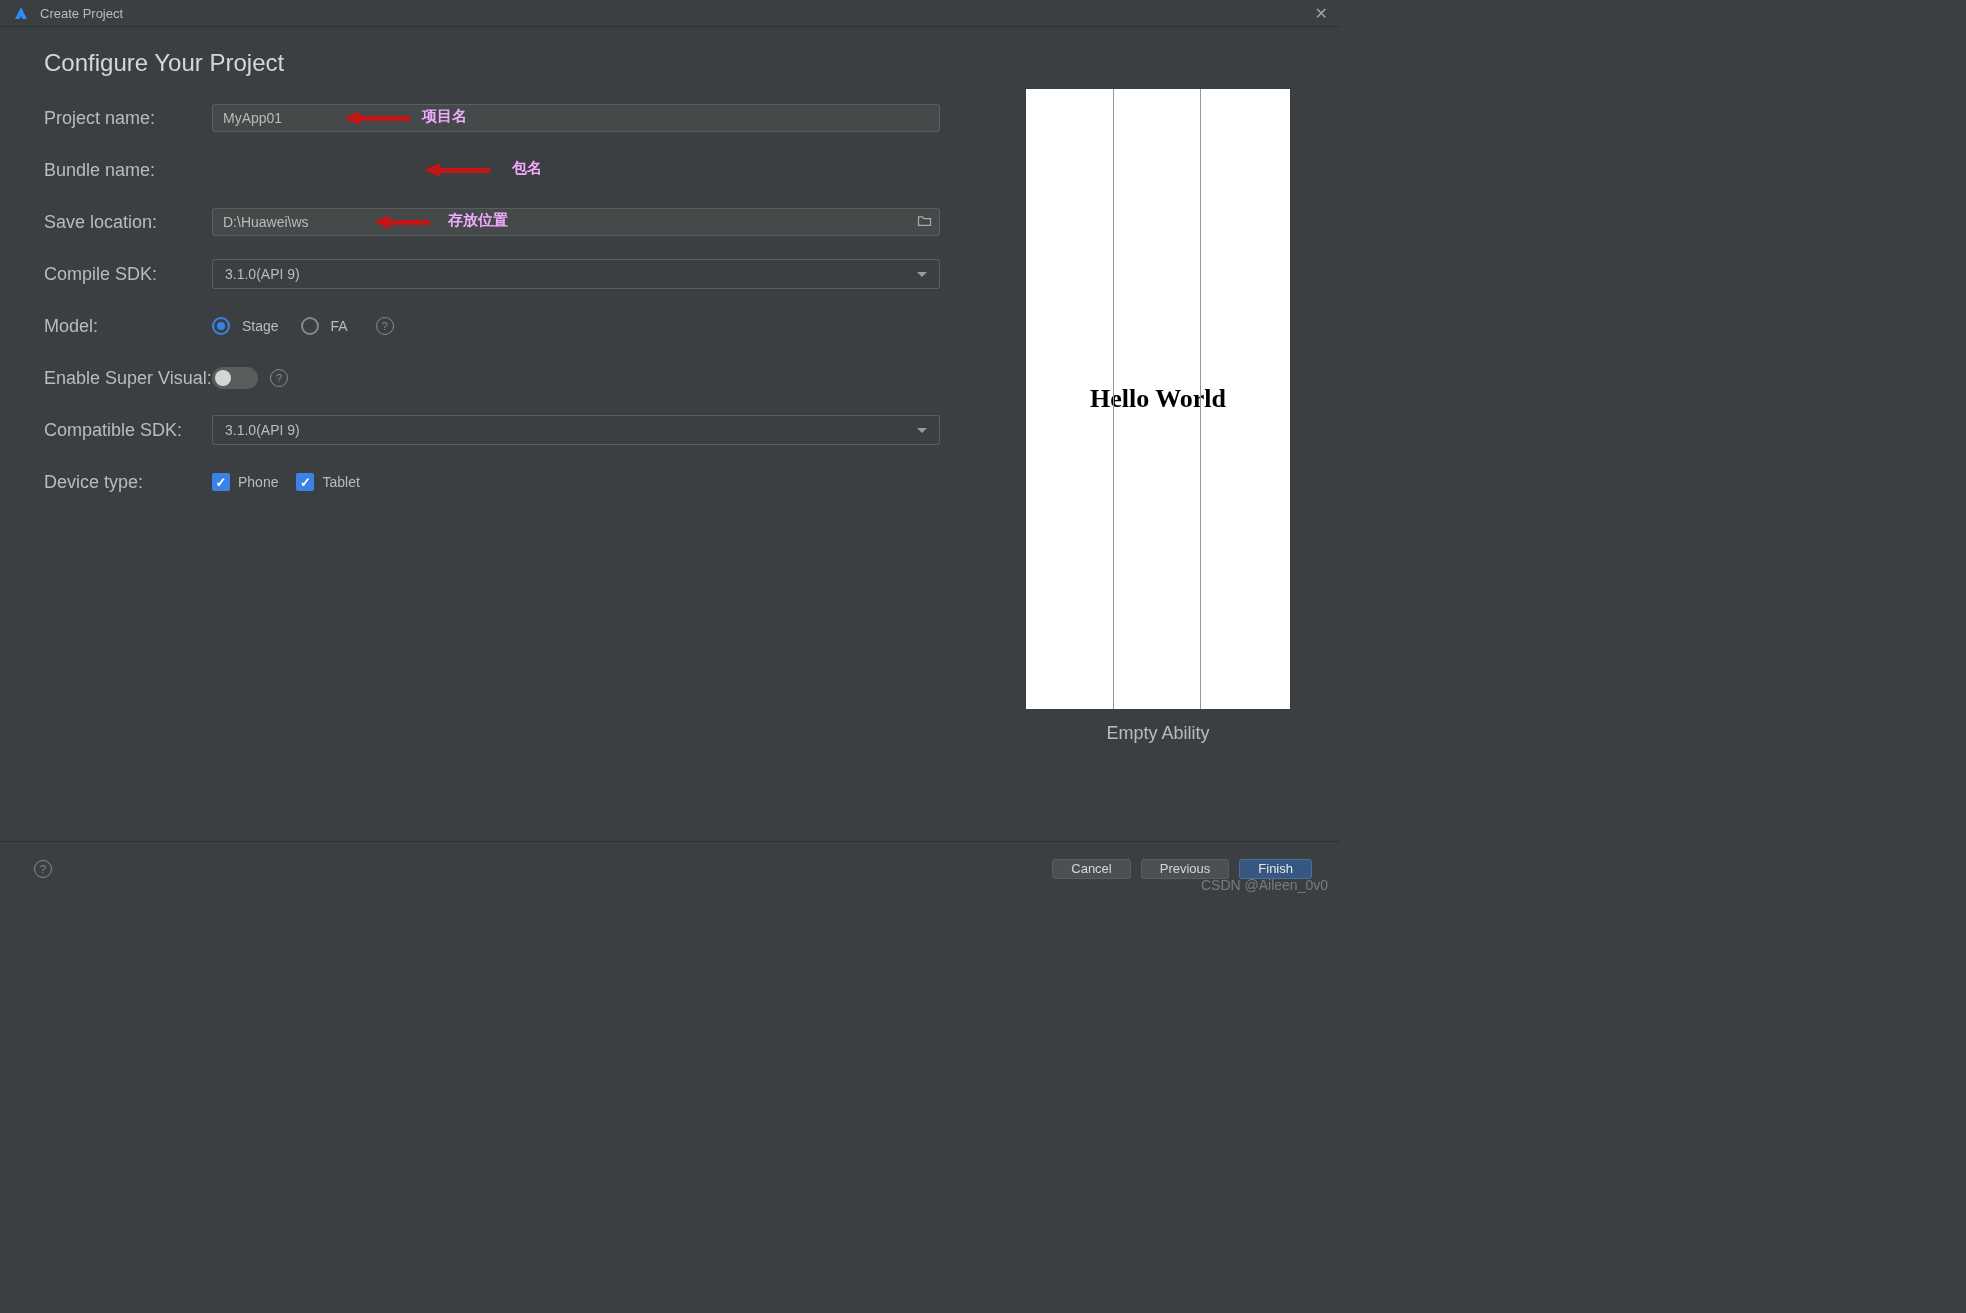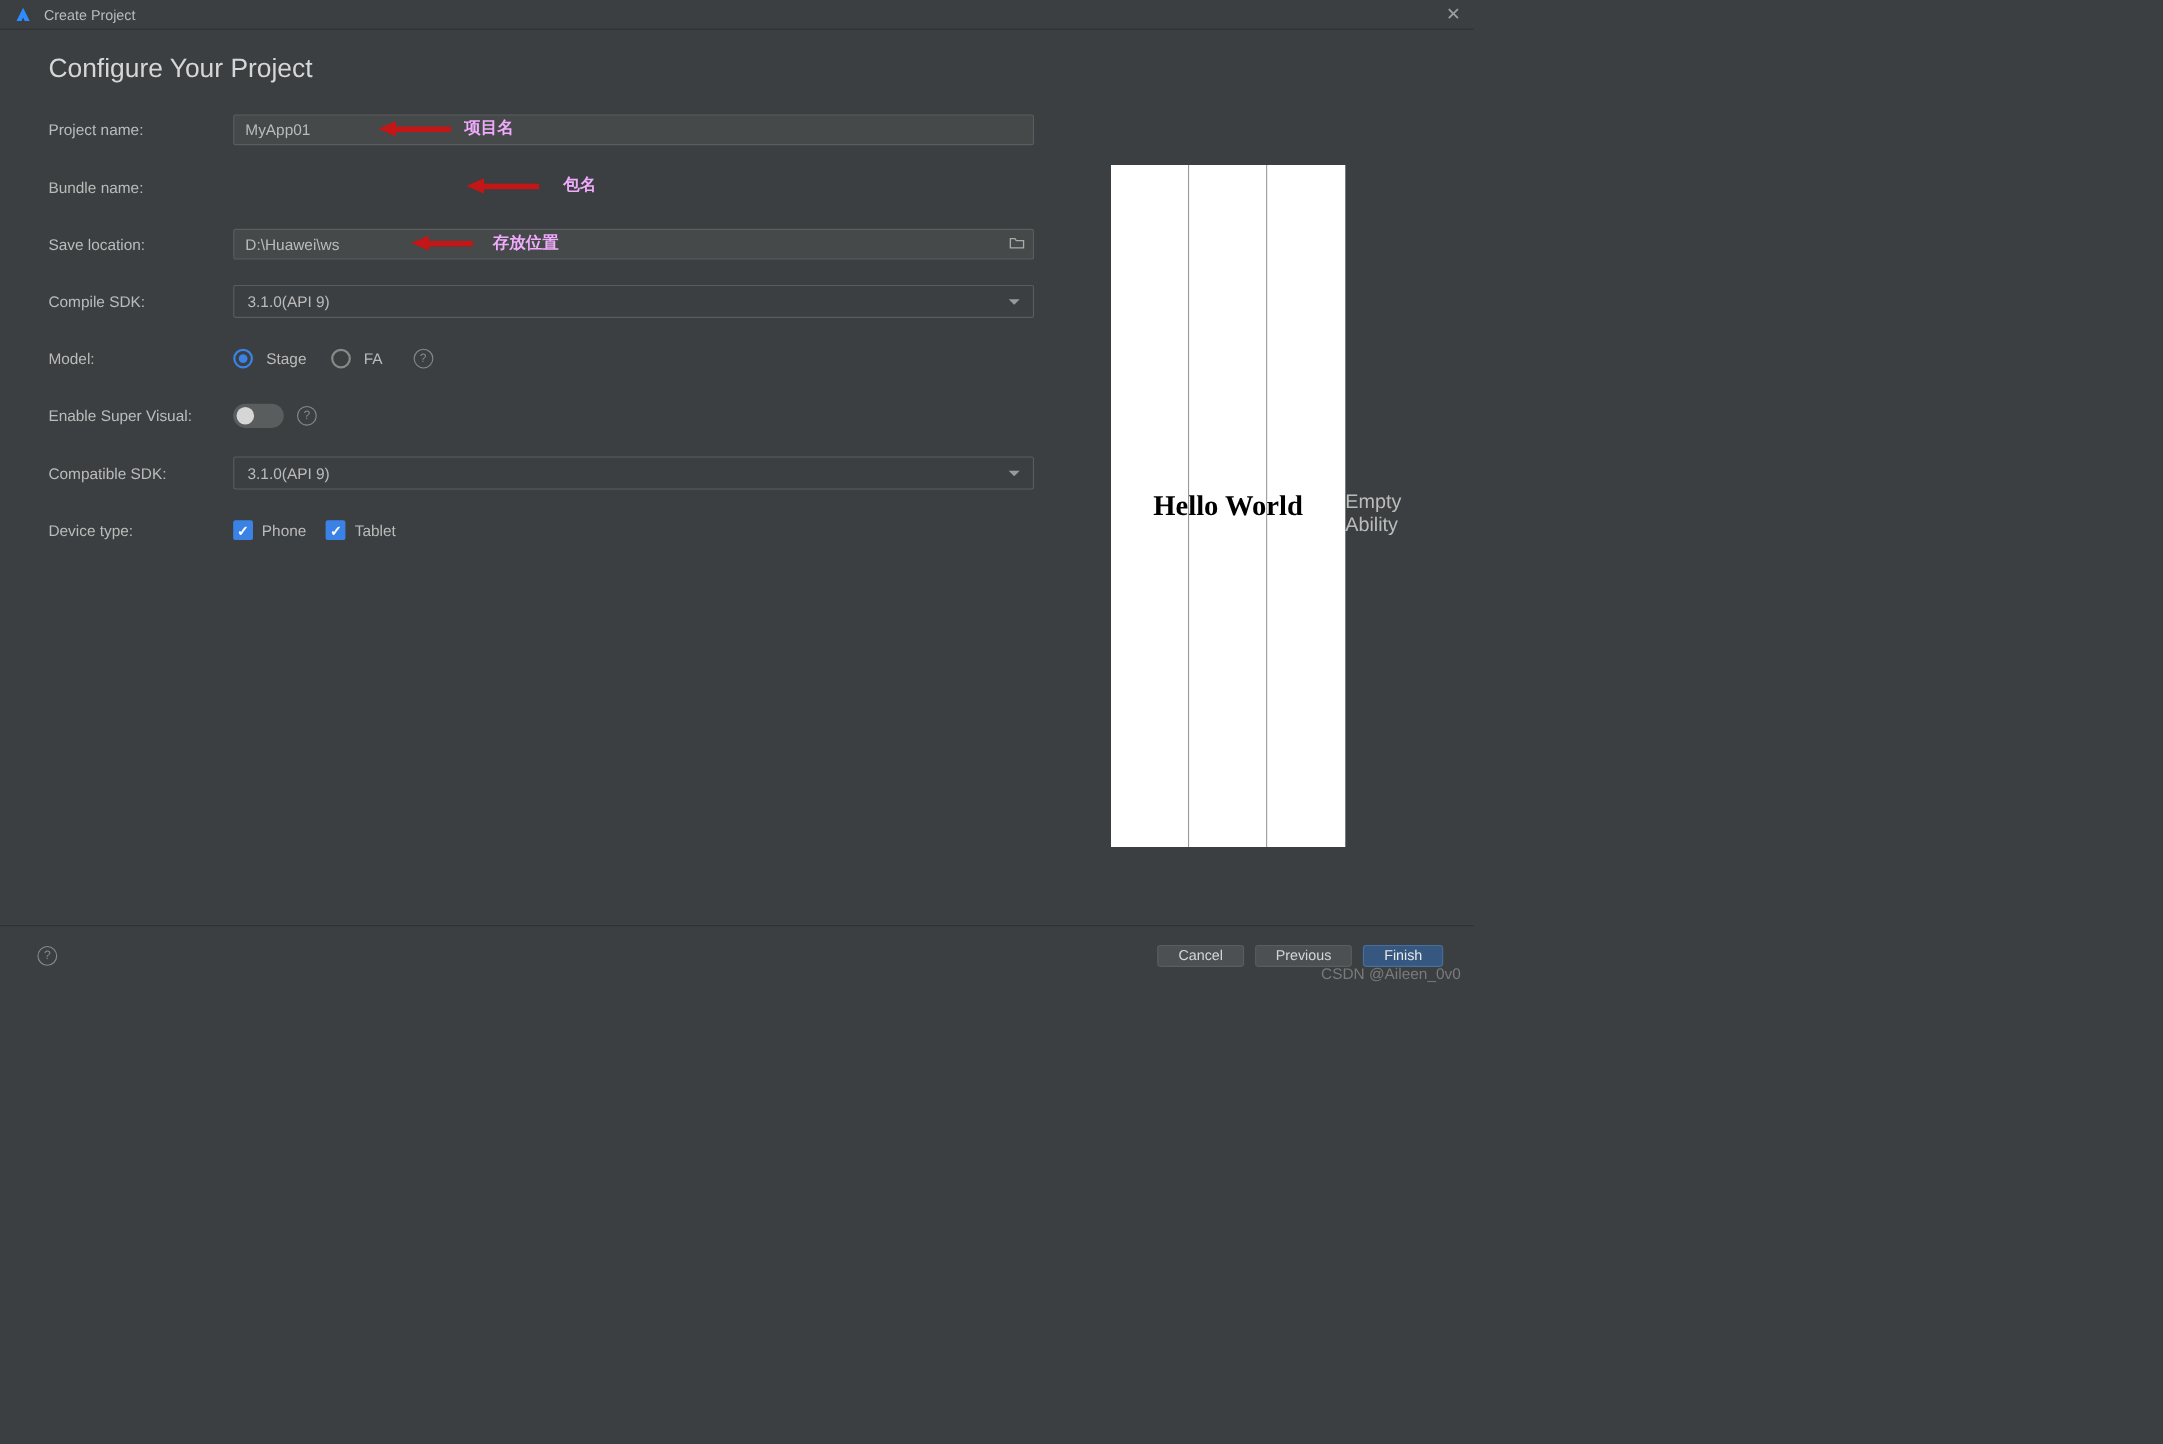--- a/index.html
+++ b/index.html
@@ -31,21 +31,21 @@
     position: absolute;
     top: 27px; left:0; right:0; bottom:54px;
     padding: 22px 34px 10px 44px;
     display:flex;
     flex-direction:row;
     gap:48px;
   }
   h1.page-title { color:#d6d6d6; font-weight:400; font-size:24px; margin-bottom:26px;}
   .form-col { flex:1; padding-right:18px; position:relative;}
   .row { display:flex; align-items:center; margin-bottom:22px; min-height:30px;}
-  .label { width:168px; color:#bbbbbb; font-size:14px;}
+  .label { width:168px; color:#bbbbbb; font-size:18px;}
   .input {
     flex:1;
     background:#45494a;
     border:1px solid #5a5d5e;
     color:#bbbbbb;
     height:28px;
     padding:0 10px;
     font-size:14px;
     outline:none;
     border-radius:2px;
@@ -88,21 +88,21 @@
   .toggle{
     width:46px;height:22px;background:#5a5d5e;border-radius:11px;position:relative;
   }
   .toggle::after{content:"";position:absolute;left:3px;top:3px;width:16px;height:16px;background:#d6d6d6;border-radius:50%;}
   
   .cb-group{display:flex;align-items:center;gap:8px;margin-right:18px;}
   .checkbox{
     width:18px;height:18px;background:#3b82e6;border-radius:2px;display:flex;align-items:center;justify-content:center;color:white;font-size:13px;font-weight:bold;
   }
   
-  .preview-col{width:300px;padding-left:4px;padding-top:40px;display:flex;flex-direction:row;align-items:center;}
+  .preview-col{width:300px;padding-left:4px;padding-top:40px;display:flex;flex-direction:column;align-items:center;}
   .preview-card{
     width:264px;height:620px;background:#fff;display:flex;align-items:center;justify-content:center;
     position:relative;
   }
   .preview-card .vline{position:absolute;top:0;bottom:0;width:1px;background:#999;}
   .preview-text{color:#000;font-family:"Times New Roman",serif;font-size:26px;font-weight:bold;}
   .preview-caption{margin-top:14px;color:#bbbbbb;font-size:18px;}
   
   .footer{
     position:absolute;left:0;right:0;bottom:0;height:54px;

